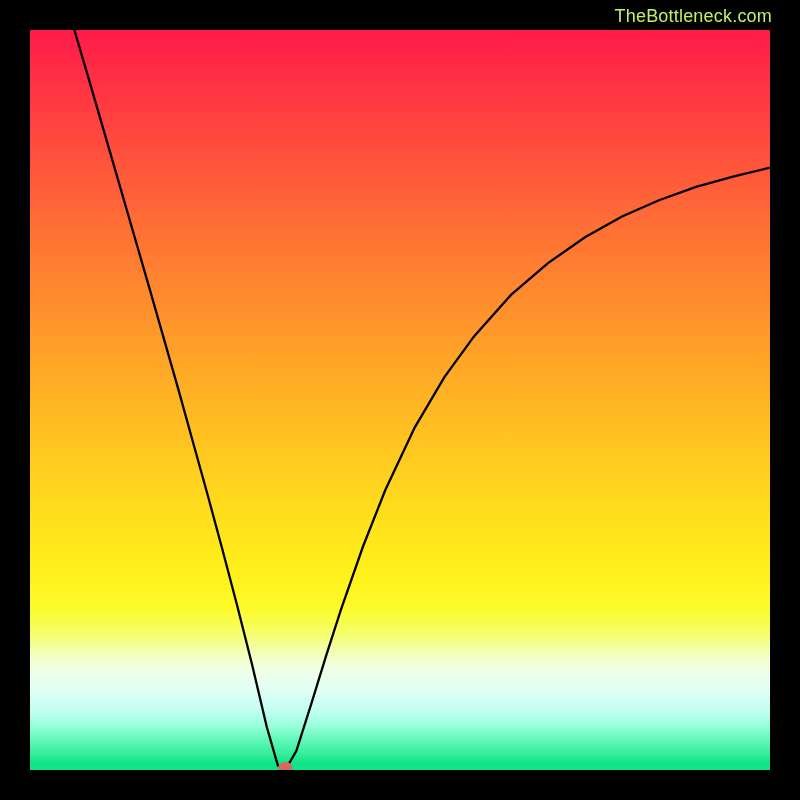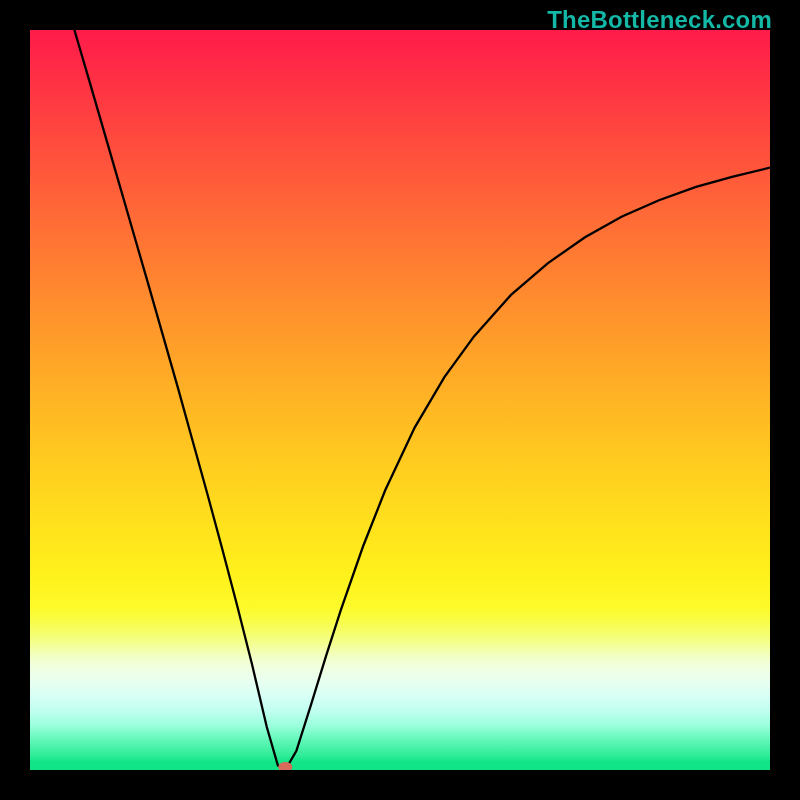--- a/index.html
+++ b/index.html
@@ -65,23 +65,23 @@
     stroke: #000;
     stroke-width: 2.3;
   }
   .marker {
     fill: #d76a5a;
   }
   .watermark {
     position: absolute;
     top: 6px;
     right: 28px;
-    color: #14b8a6;
-    font-size: 24px;
-    font-weight: 700;
+    color: #bef264;
+    font-size: 18px;
+    font-weight: 400;
     letter-spacing: 0.2px;
   }
 </style>
 </head>
 <body>
 
 <div class="outer">
   <div class="plot">
     <div class="gradient"></div>
     <svg class="curve-svg" viewBox="0 0 740 740" preserveAspectRatio="none">

